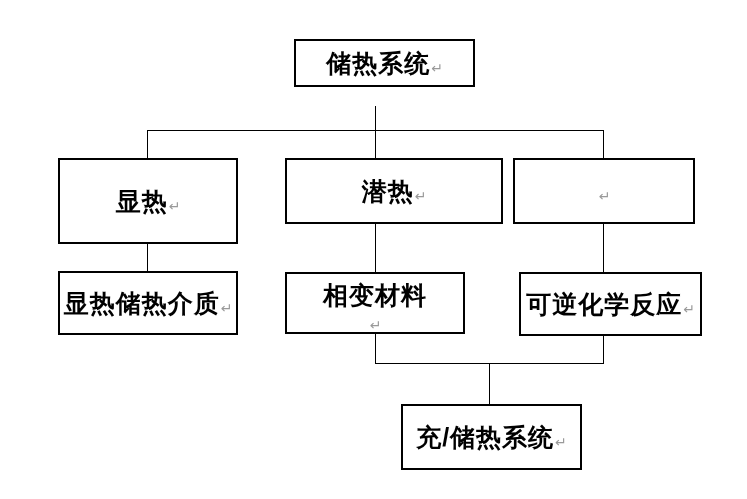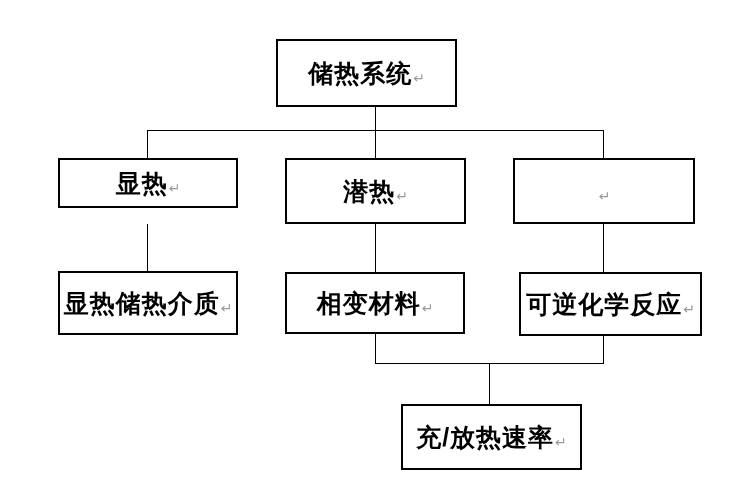--- a/index.html
+++ b/index.html
@@ -36,26 +36,26 @@
     letter-spacing: 0;
     margin-left: 1px;
     transform: translateY(5px);
   }
   .line {
     position: absolute;
     background: #000000;
   }
 
   
-  .node-root      { left: 276px; top: 39px;  width: 181px; height: 68px; }
-  .node-sensible  { left: 58px;  top: 158px; width: 180px; height: 50px; }
-  .node-latent    { left: 285px; top: 158px; width: 181px; height: 66px; font-family: Liberation Serif, serif; }
+  .node-root      { left: 294px; top: 39px;  width: 181px; height: 48px; }
+  .node-sensible  { left: 58px;  top: 158px; width: 180px; height: 86px; }
+  .node-latent    { left: 285px; top: 158px; width: 218px; height: 66px; font-family: Liberation Serif, serif; }
   .node-thermo    { left: 513px; top: 158px; width: 182px; height: 66px; }
   .node-medium    { left: 58px;  top: 271px; width: 180px; height: 64px; }
-  .node-pcm       { left: 285px; top: 272px; width: 180px; height: 62px; }
+  .node-pcm       { left: 285px; top: 272px; width: 180px; height: 62px; flex-direction: column; }
   .node-reaction  { left: 519px; top: 272px; width: 183px; height: 64px; }
   .node-rate      { left: 401px; top: 404px; width: 181px; height: 66px; }
 
   
   .l-root-down    { left: 375px; top: 106px; width: 1px;   height: 25px; }
   .l-top-h        { left: 147px; top: 130px; width: 457px; height: 1px; }
   .l-drop-left    { left: 147px; top: 130px; width: 1px;   height: 28px; }
   .l-drop-mid     { left: 375px; top: 130px; width: 1px;   height: 28px; }
   .l-drop-right   { left: 603px; top: 130px; width: 1px;   height: 28px; }
   .l-sens-child   { left: 147px; top: 224px; width: 1px;   height: 48px; }
@@ -112,17 +112,17 @@
     <span>相变材料</span>
     <span class="pmark">↵</span>
   </div>
 
   <div class="node node-reaction">
     <span>可逆化学反应</span>
     <span class="pmark">↵</span>
   </div>
 
   <div class="node node-rate">
-    <span>充/放热速率</span>
+    <span>充/储热系统</span>
     <span class="pmark">↵</span>
   </div>
 
 </div>
 
 </body></html>

